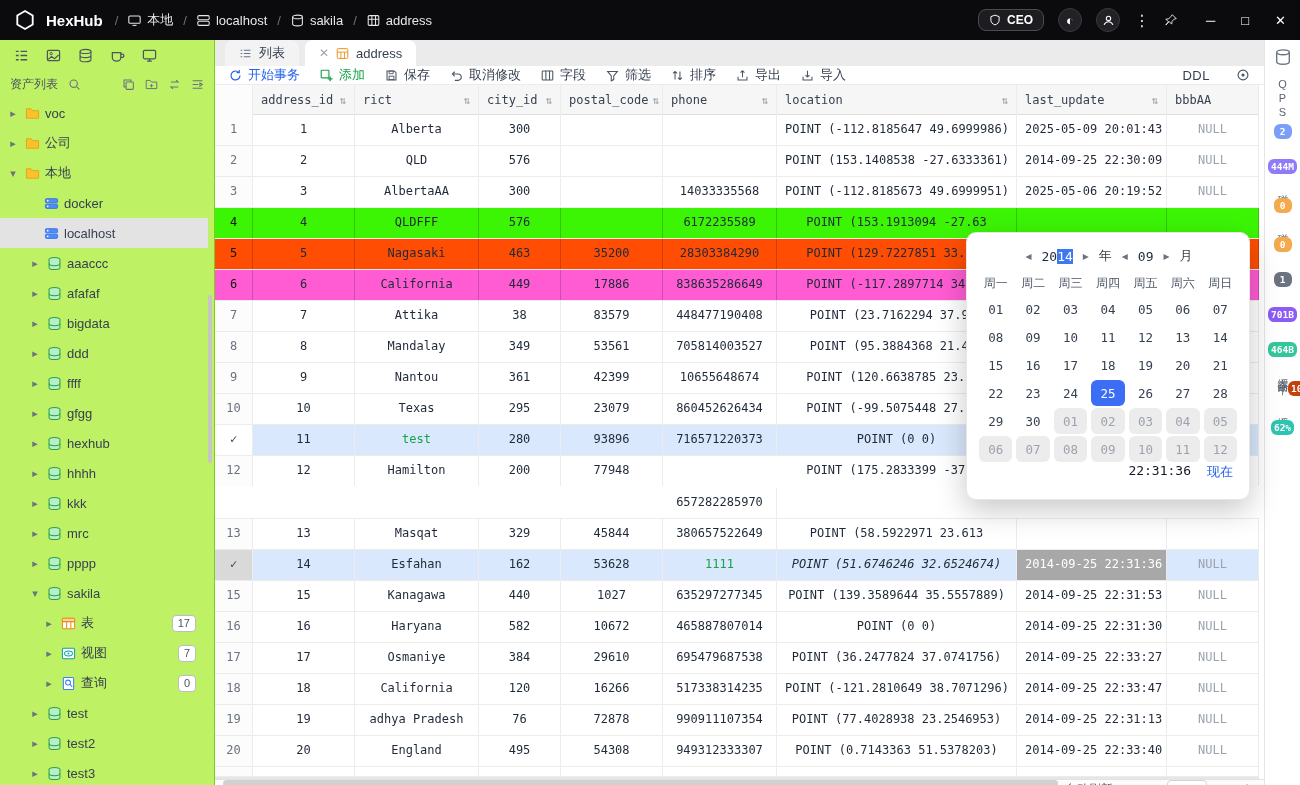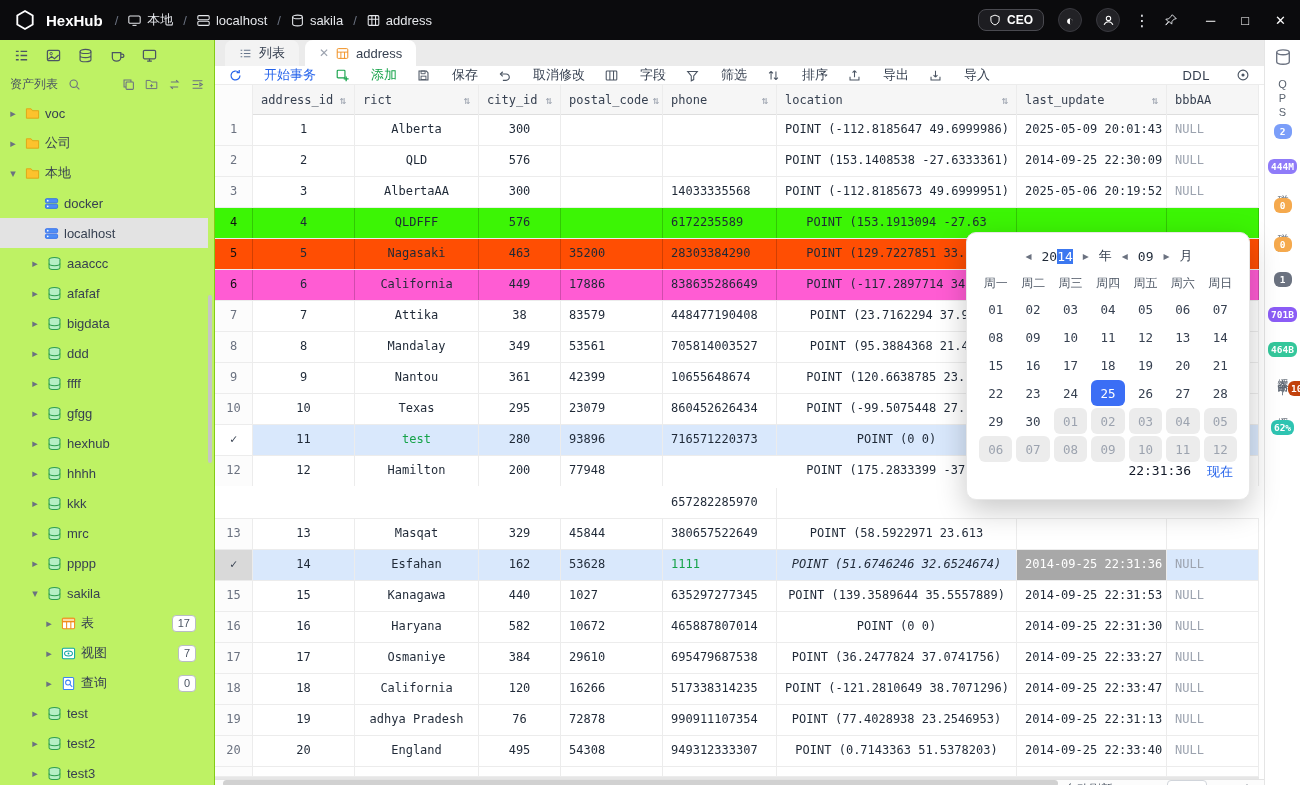--- a/index.html
+++ b/index.html
@@ -56,41 +56,41 @@
   
   .main { position:absolute; left:215px; top:40px; width:1049px; height:745px; display:flex; flex-direction:column; background:#fff; }
   .tabbar { height:30px; background:#ebebeb; display:flex; align-items:flex-end; gap:6px; padding:0 0 0 10px; }
   .tab { height:26px; border-radius:8px 8px 0 0; padding:0 14px; display:flex; align-items:center; gap:7px;
     font-size:13px; color:#374151; background:#f3f3f3; }
   .tab.active { background:#fff; }
   .tab .close { color:#9ca3af; font-size:12px; }
 
   .toolbar { height:30px; background:#fff; border-bottom:1px solid #ececec; display:flex; align-items:center;
     gap:20px; padding:0 14px; font-size:13px; color:#374151; }
-  .tbtn { display:inline-flex; align-items:center; gap:22px; cursor:default; white-space:nowrap;justify-content:space-between; }
+  .tbtn { display:inline-flex; align-items:center; gap:6px; cursor:default; white-space:nowrap;justify-content:space-between; }
   .tbtn .ic { color:#4b5563; }
   .tbtn.accent-blue, .tbtn.accent-blue .ic { color:#2563eb; }
   .tbtn.accent-green, .tbtn.accent-green .ic { color:#16a34a; }
   .tb-spacer { flex:1; }
   .tb-ddl { color:#374151; letter-spacing:.5px; }
   .tb-ddl-ic { color:#4b5563; margin-left:6px; }
 
   
   .ghead { height:30px; width:1044px; display:flex; background:#f6f6f6; border-bottom:1px solid #dedede;
     font-family:"DejaVu Sans Mono",monospace; font-size:12px; color:#374151; }
   .gc { height:30px; line-height:29px; border-right:1px solid #ececec; padding:0 8px; overflow:hidden;
     white-space:nowrap; flex:0 0 auto; }
   .hcell { display:flex; align-items:center; justify-content:space-between; }
   .sort { color:#9ca3af; font-size:11px; margin-left:4px; }
   .num-col { width:38px; text-align:center; color:#6b7280; background:#fcfcfc; padding:0 2px; }
   .gbody { width:1044px; }
   .grow { display:flex; background:#fff; border-bottom:1px solid #ececec; font-family:"DejaVu Sans Mono",monospace;
     font-size:12px; color:#1f2937; }
   .grow .gc { border-bottom:none; }
-  .al-c { text-align:center; } .al-r { text-align:left; }
+  .al-c { text-align:center; } .al-r { text-align:center; }
   .v-green  { background:#3cf505; }
   .v-orange { background:#ff4e03; }
   .v-pink   { background:#ff5cd3; }
   .v-selblue{ background:#d9e8fc; }
   .v-green .gc, .v-orange .gc, .v-pink .gc { border-right-color:rgba(0,0,0,.18); }
   .v-green .num-col, .v-orange .num-col, .v-pink .num-col { background:transparent; color:#111; }
   .v-selblue .num-col { background:#fff; color:#374151; }
   .num-col.numgray { background:#d9d9d9 !important; color:#374151; }
   .txt-green { color:#16a34a; }
   .cell-null { color:#9ca3af; }

